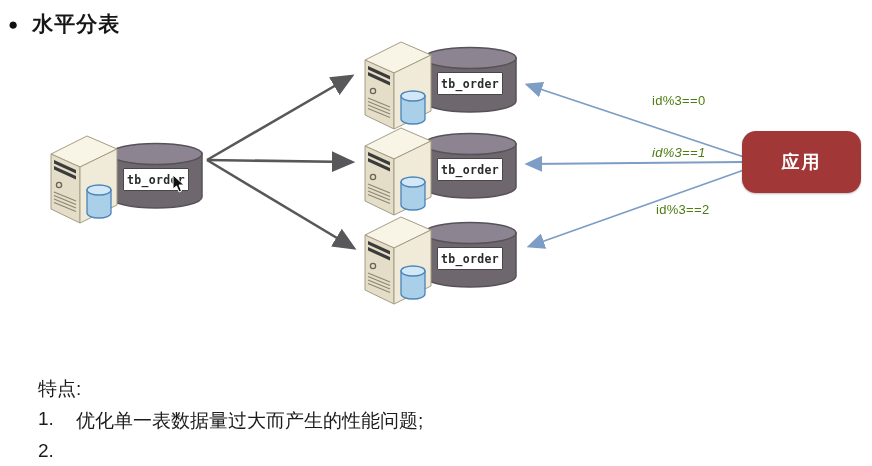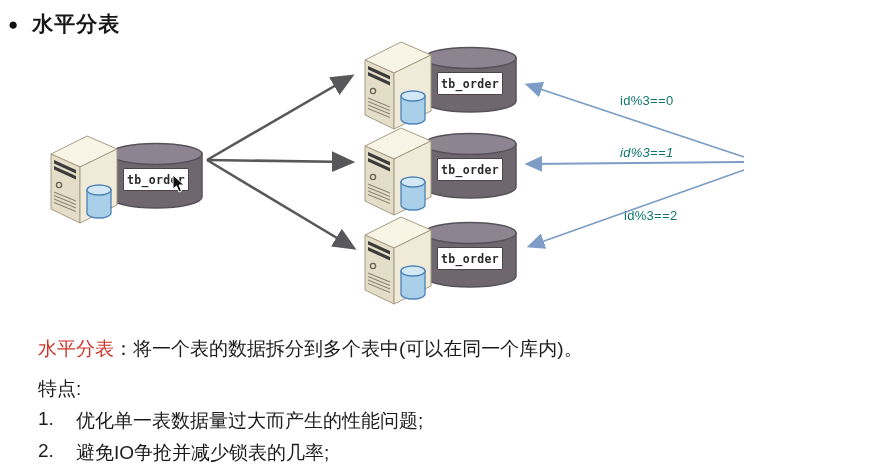--- a/index.html
+++ b/index.html
@@ -54,23 +54,24 @@
     font-size: 11.5px;
     font-weight: bold;
     color: #2b2b2b;
     letter-spacing: 0.3px;
   }
 
   .route-label {
     position: absolute;
     z-index: 3;
     font-size: 13px;
-    color: #0f766e;
+    color: #4d7c0f;
     letter-spacing: 0.3px;
     white-space: nowrap;
+    margin-left: 32px;
   }
 
   .app-box {
     position: absolute;
     left: 742px; top: 131px;
     width: 119px; height: 62px;
     background: #a23737;
     border-radius: 14px;
     display: flex;
     align-items: center;
@@ -120,21 +121,21 @@
 
     <g stroke="#7d9cc6" stroke-width="1.8" fill="none">
       <line x1="744" y1="157" x2="528" y2="85" marker-end="url(#blue-head)"></line>
       <line x1="744" y1="162" x2="528" y2="164" marker-end="url(#blue-head)"></line>
       <line x1="744" y1="170" x2="530" y2="246" marker-end="url(#blue-head)"></line>
     </g>
   </svg>
 
   <div class="route-label" style="left:620px; top:93px;">id%3==0</div>
   <div class="route-label" style="left:620px; top:145px;font-style:italic;">id%3==1</div>
-  <div class="route-label" style="left:624px; top:208px;">id%3==2</div>
+  <div class="route-label" style="left:624px; top:202px;">id%3==2</div>
 
   <div class="abs node" style="left:108px; top:142px; width:96px; height:68px;">
     <svg class="drum" viewBox="0 0 96 68">
       <path d="M2,12 L2,55 A46,11 0 0 0 94,55 L94,12 Z" fill="#6e676d" stroke="#57525a" stroke-width="1.5"></path>
       <ellipse cx="48" cy="12" rx="46" ry="10.5" fill="#8c8591" stroke="#57525a" stroke-width="1.5"></ellipse>
     </svg>
     <div class="table-label">tb_order</div>
   </div>
   <svg class="abs node" style="left:42px; top:126px;" width="80" height="100" viewBox="0 0 80 100">
     <polygon points="9,28 45,10 75,23 38,41" fill="#f8f4e6" stroke="#a49c85" stroke-width="1"></polygon>
@@ -222,27 +223,26 @@
     <g stroke="#8d8673" stroke-width="1.2">
       <line x1="12" y1="66" x2="34" y2="75"></line>
         <line x1="12" y1="69.5" x2="34" y2="78.5"></line>
       <line x1="12" y1="73" x2="34" y2="82"></line>
         <line x1="12" y1="76.5" x2="34" y2="85.5"></line>
     </g>
     <path d="M45,64 L45,87 A12,5 0 0 0 69,87 L69,64 Z" fill="#a9cfe9" stroke="#4d84b8" stroke-width="1.3"></path>
     <ellipse cx="57" cy="64" rx="12" ry="5" fill="#d3e8f7" stroke="#4d84b8" stroke-width="1.3"></ellipse>
   </svg>
 
-
-  <div class="desc desc-line1">
-    <span class="term">水平分表</span><span>：将一个表的数据拆分到多个表中(可以在同一个库内)。</span>
-  </div>
+  <div class="app-box">
+    <span>应用</span>
+  </div>
+
   <div class="desc features-heading">特点:</div>
   <div class="desc feature-item feature-1">
     <span class="feature-num">1.</span>
     <span>优化单一表数据量过大而产生的性能问题;</span>
   </div>
   <div class="desc feature-item feature-2">
     <span class="feature-num">2.</span>
-    <span>避免IO争抢并减少锁表的几率;</span>
   </div>
 
 </div>
 
 </body></html>

